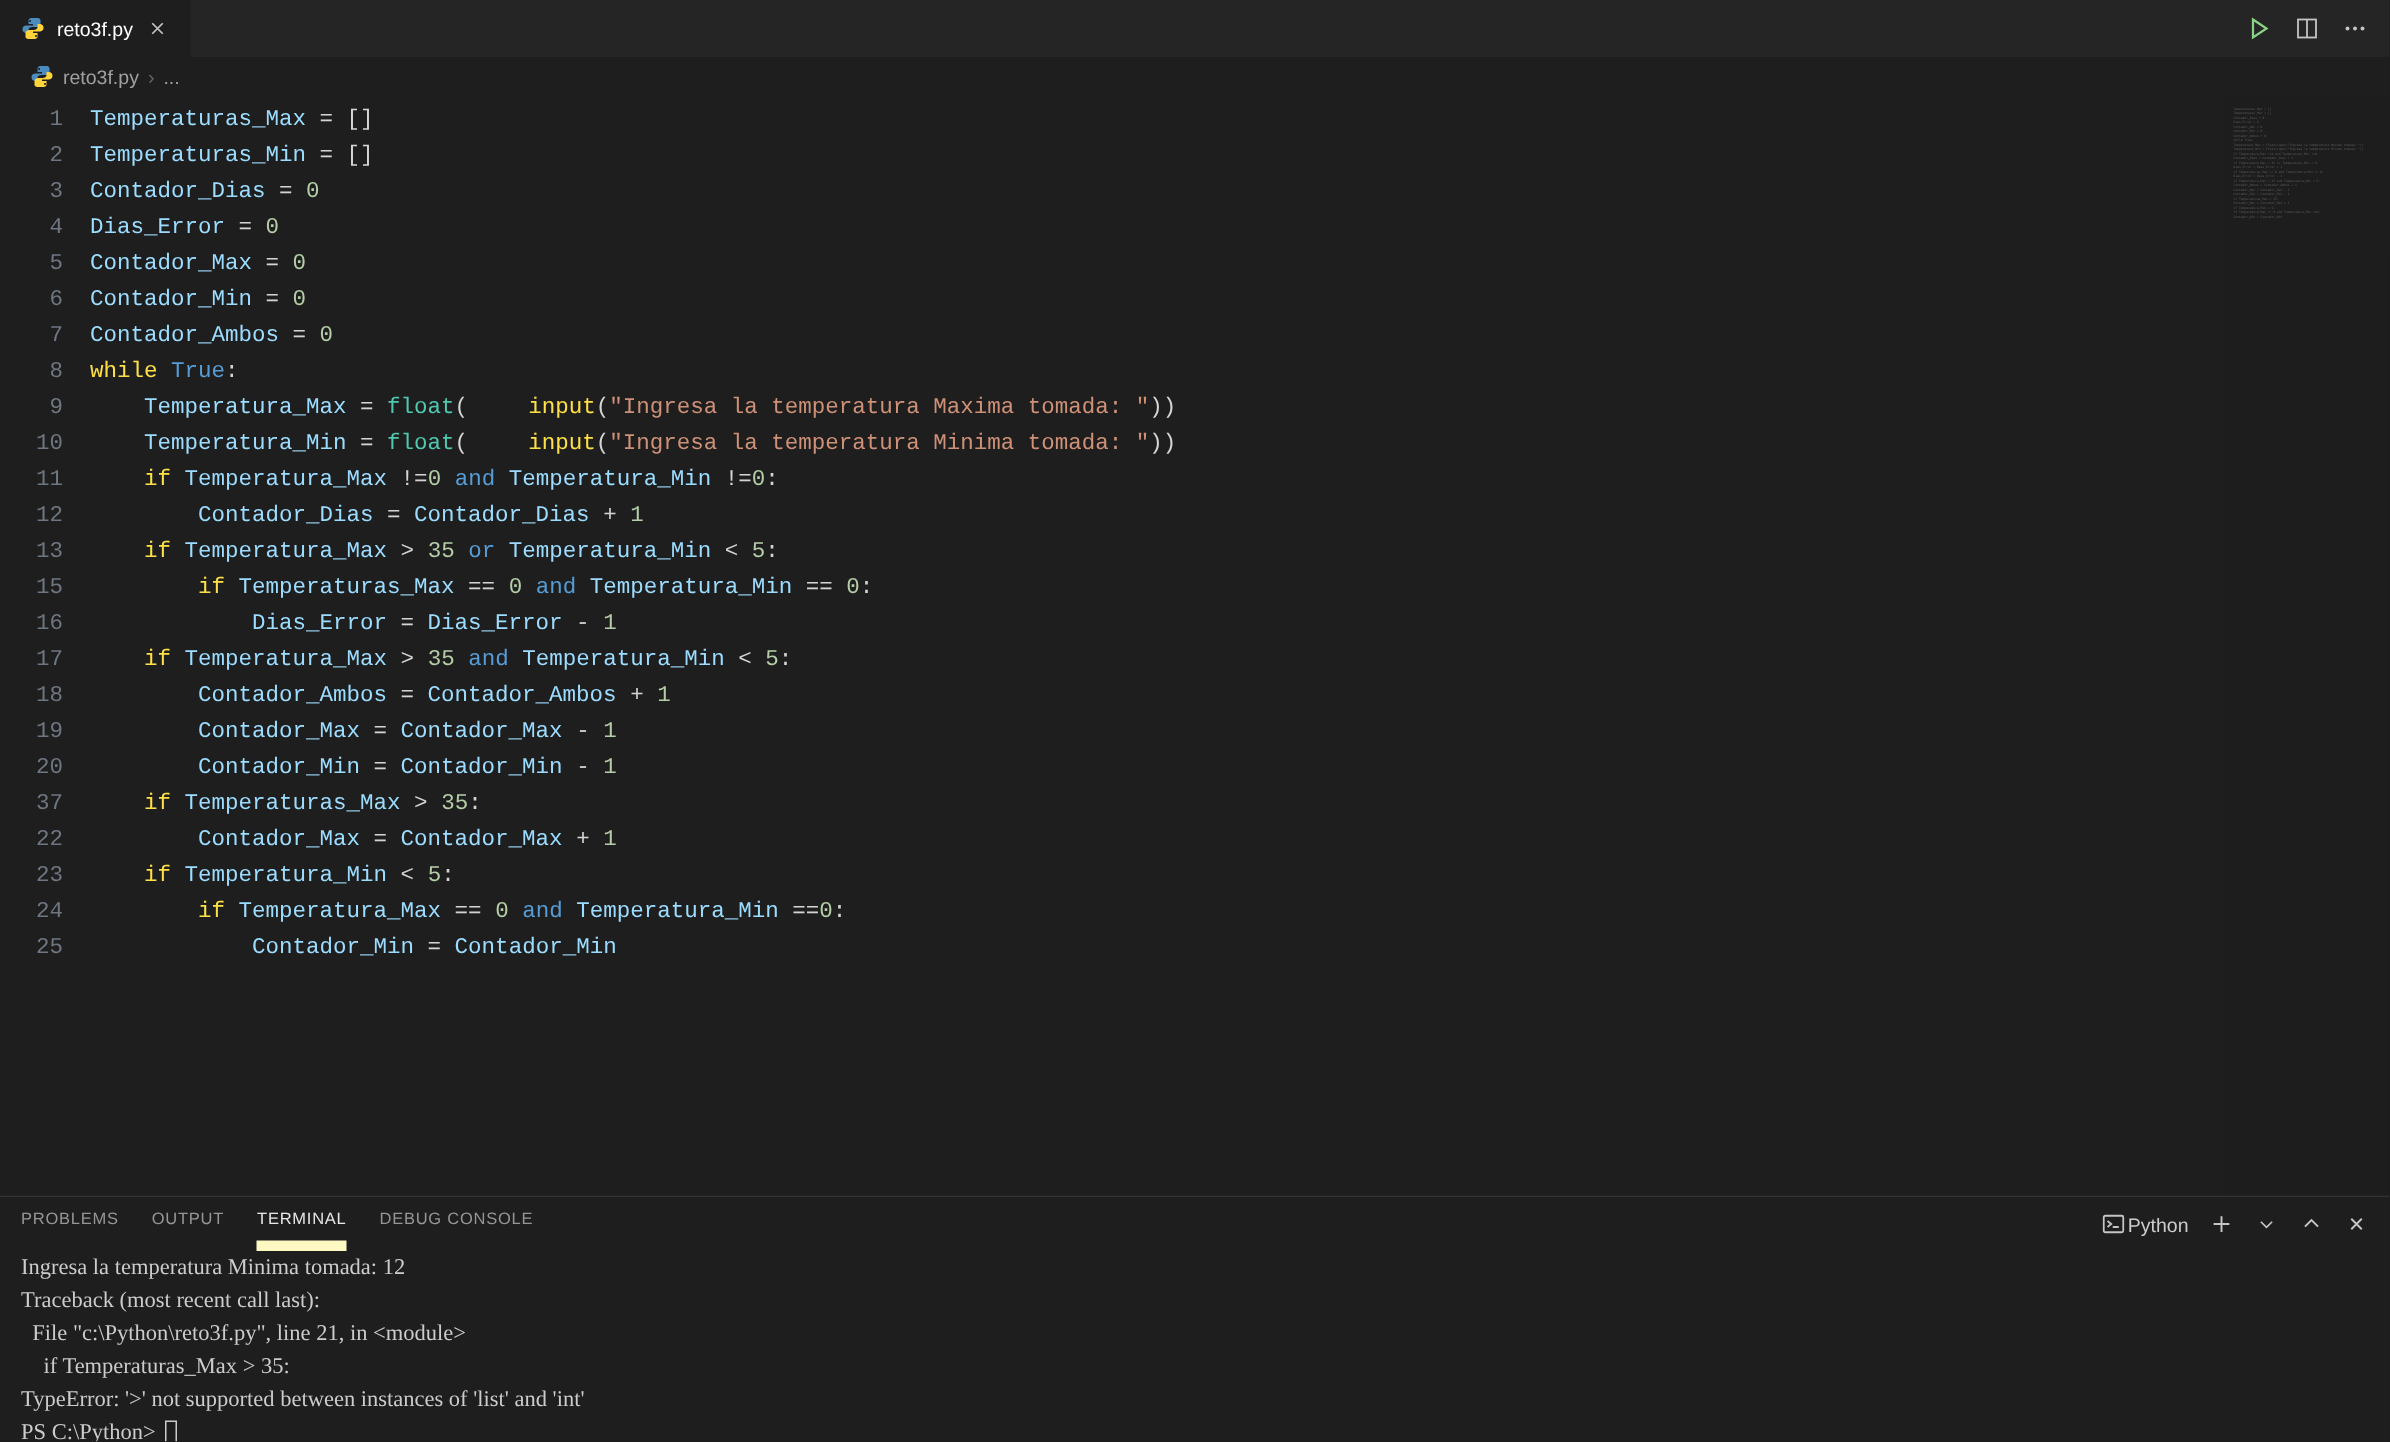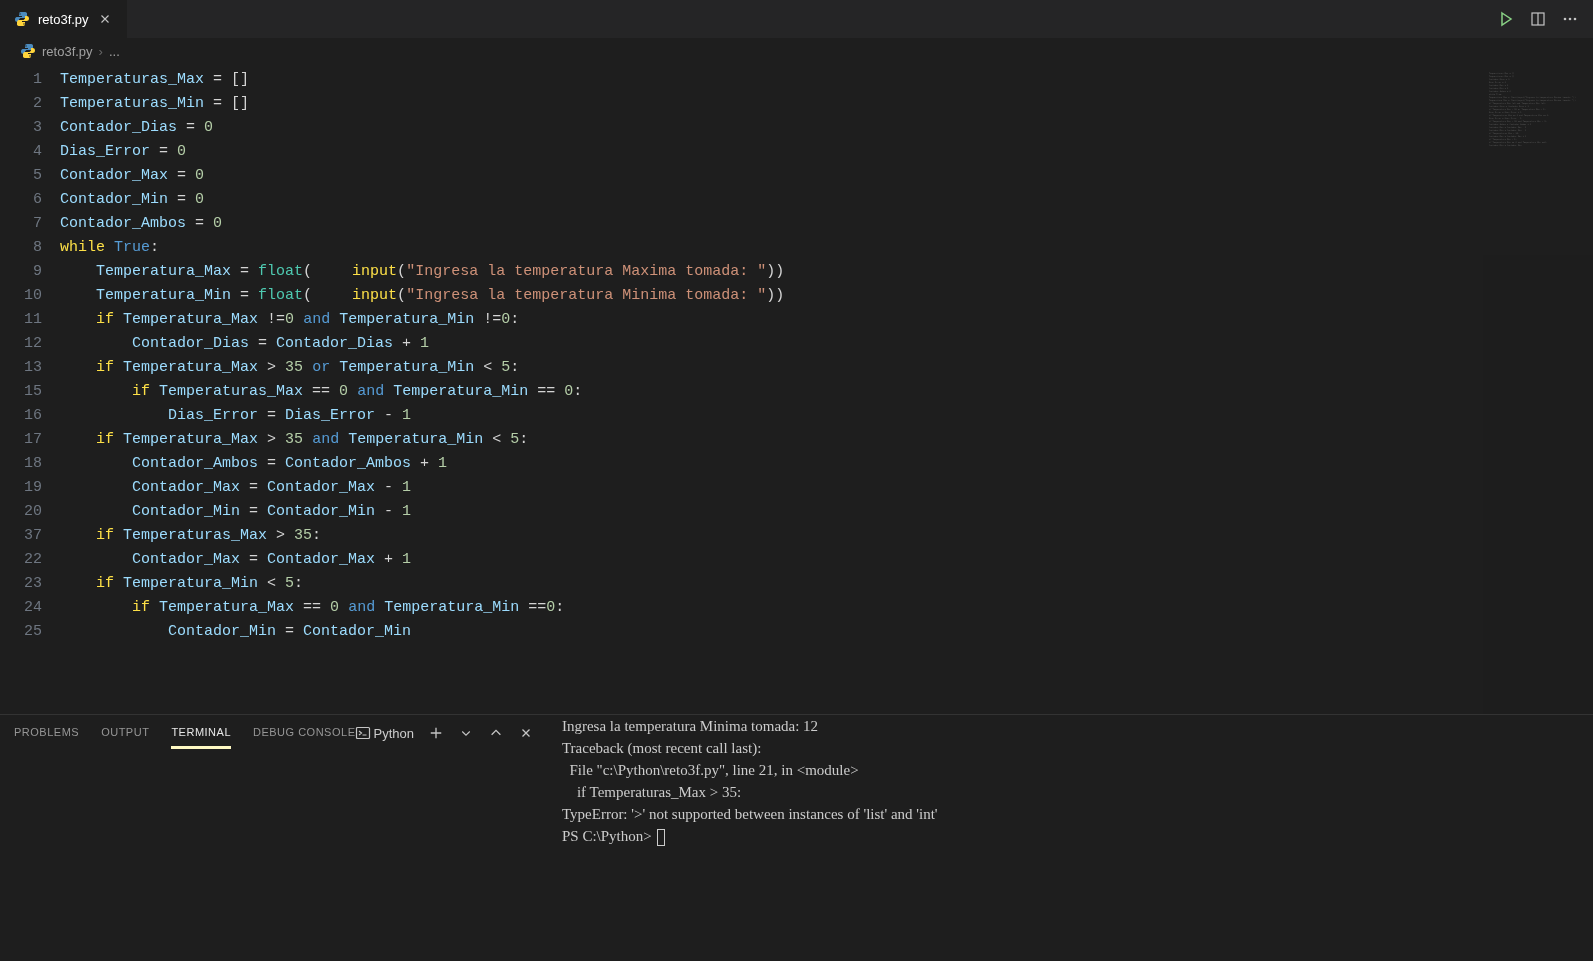--- a/index.html
+++ b/index.html
@@ -78,42 +78,42 @@
     background: #1e1e1e;
     padding: 8px 6px;
     opacity: 0.55;
     font-size: 2px;
     line-height: 3px;
     font-family: monospace;
     overflow: hidden;
     color: #888;
   }
   .panel {
-    height: 247px;
+    height: 164px;
     background: #1e1e1e;
     border-top: 1px solid #333;
     display: flex;
-    flex-direction: row;
+    flex-direction: column;
   }
   .panel-tabs {
     height: 36px;
     display: flex;
     align-items: center;
     justify-content: space-between;
     padding: 0 14px;
   }
   .panel-tab-group { display: flex; gap: 22px; }
   .panel-tab {
     font-size: 11px;
     letter-spacing: 0.5px;
     color: #969696;
     cursor: pointer;
     padding: 8px 0;
   }
-  .panel-tab.active { color: #e7e7e7; border-bottom: 3px solid #fef9c3; }
+  .panel-tab.active { color: #e7e7e7; border-bottom: 7px solid #fef9c3; }
   .panel-actions { display: flex; align-items: center; gap: 14px; }
   .panel-actions .lbl { font-size: 13px; color: #cccccc; display: flex; align-items: center; gap: 2px; cursor: pointer; }
   .panel-actions .pact { width: 16px; height: 16px; display: flex; align-items: center; justify-content: center; cursor: pointer; color: #c5c5c5; }
   .terminal {
     flex: 1;
     font-family: Liberation Serif, serif;
     font-size: 15px;
     line-height: 22px;
     padding: 0 14px 8px 14px;
     color: #cccccc;

